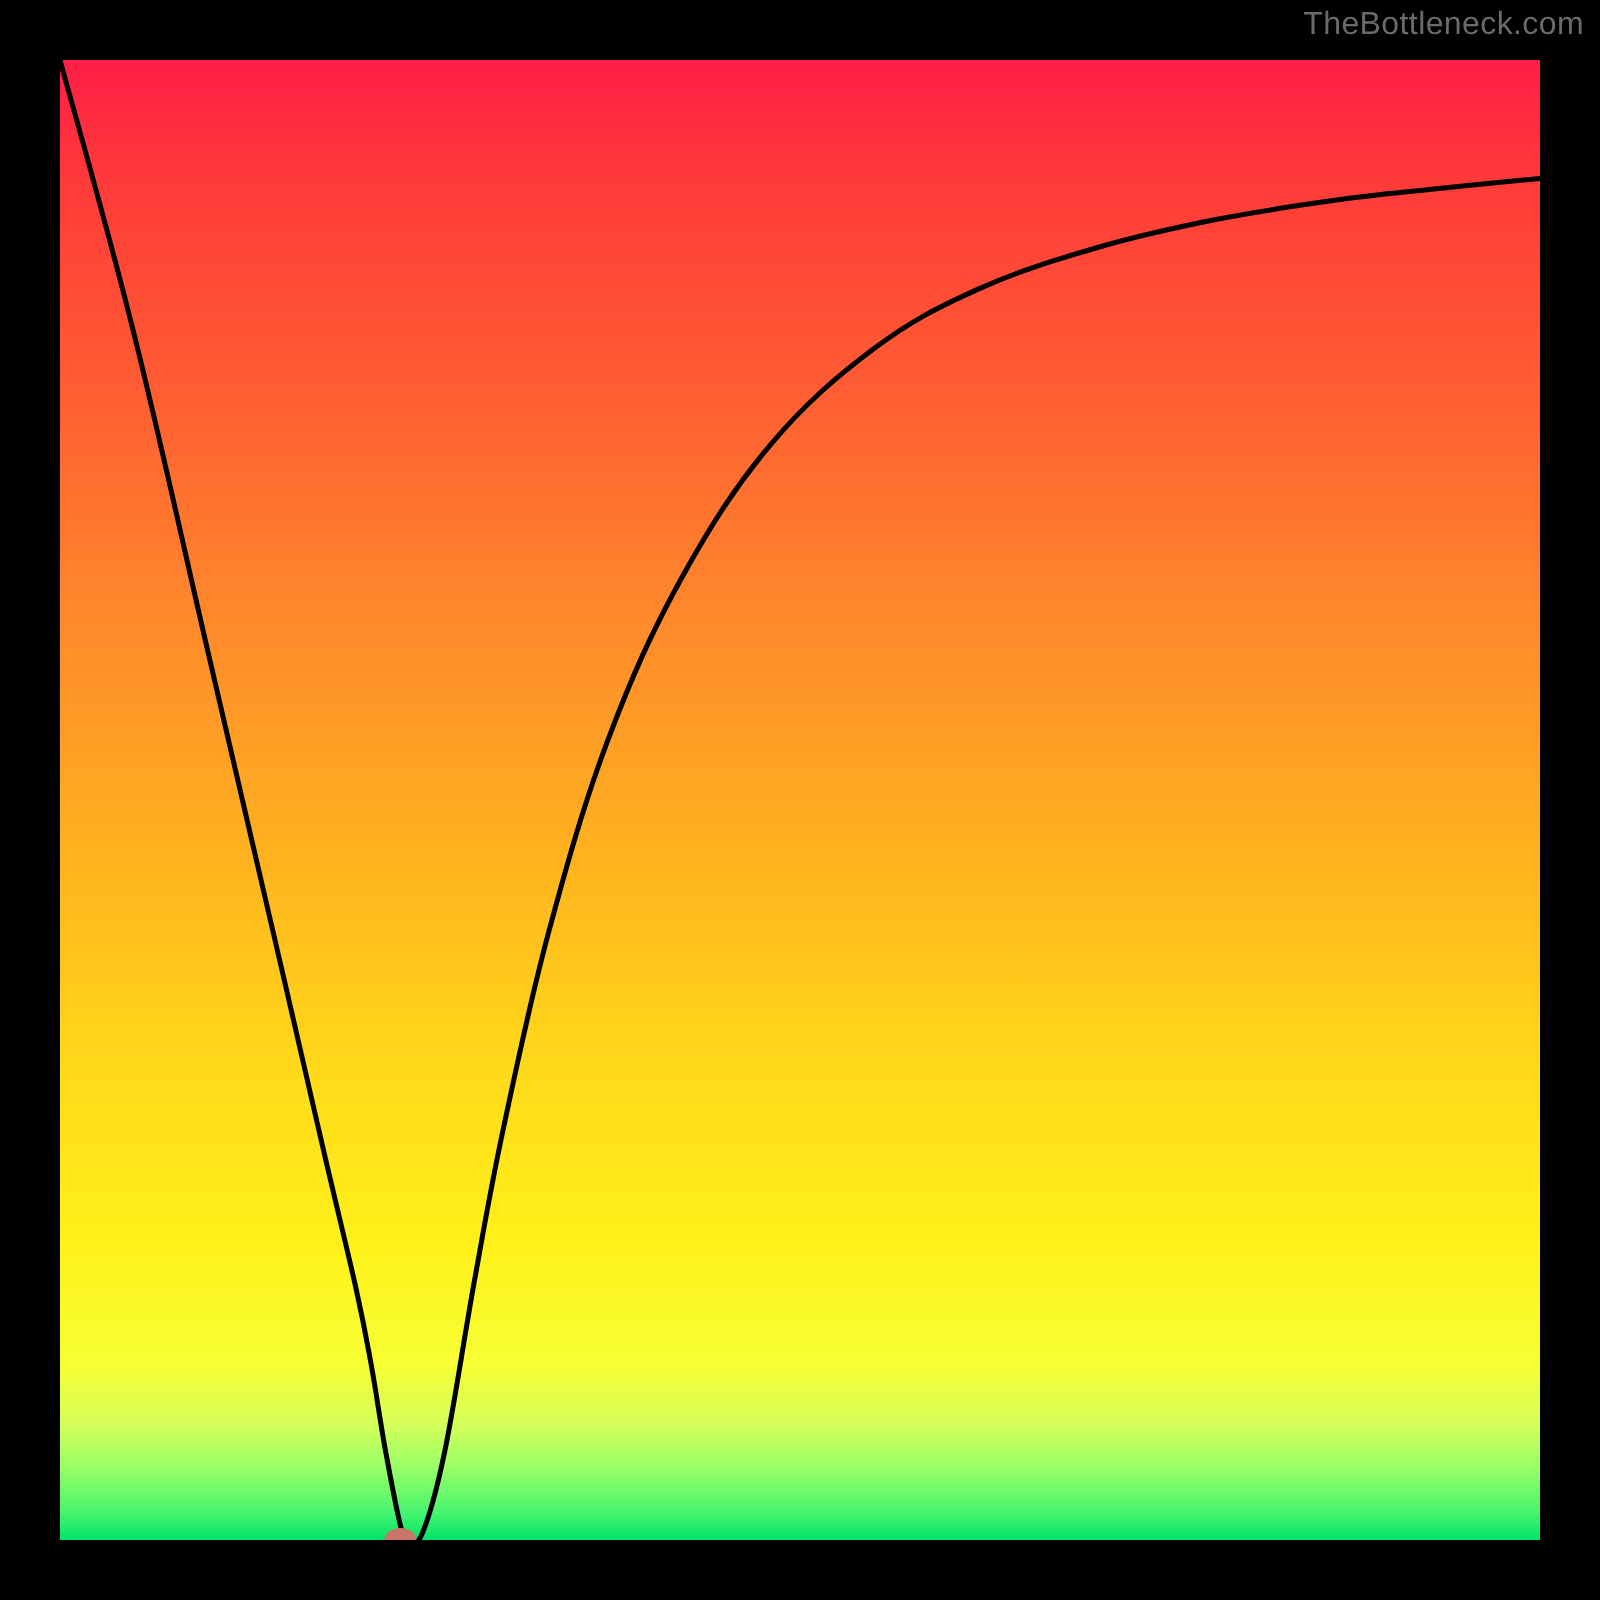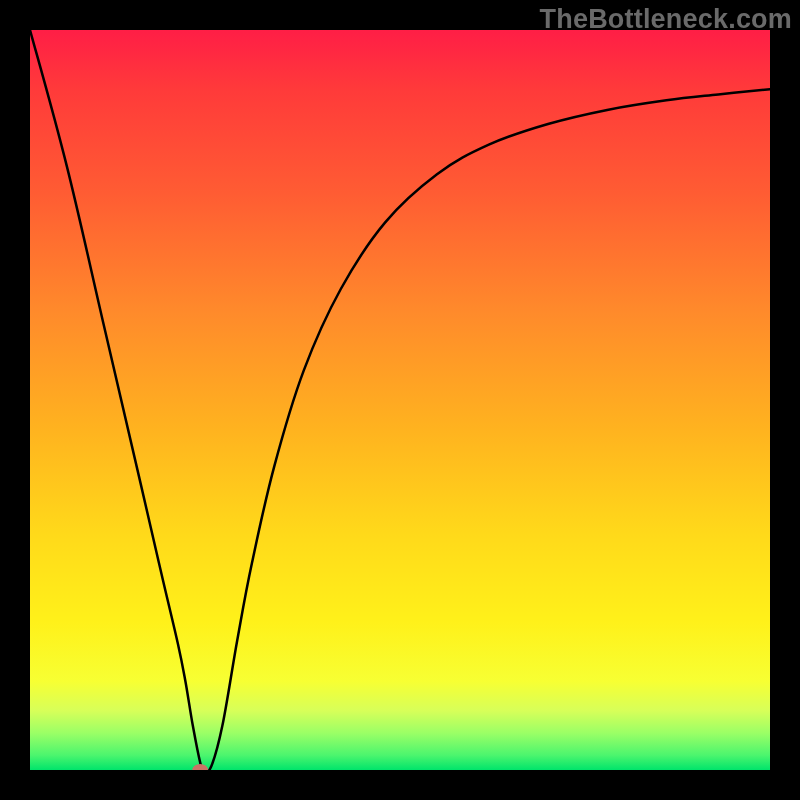--- a/index.html
+++ b/index.html
@@ -65,22 +65,22 @@
   }
   .marker {
     fill: #c97466;
     stroke: none;
   }
   .watermark {
     position: absolute;
     top: 4px;
     right: 8px;
     color: #6a6a6a;
-    font-size: 27px;
-    font-weight: 700;
+    font-size: 16px;
+    font-weight: 400;
     letter-spacing: 0.2px;
     user-select: none;
   }
 </style>
 </head>
 <body>
 
 <div class="frame">
   <div class="plot-area">
     <div class="gradient-bg"></div>

